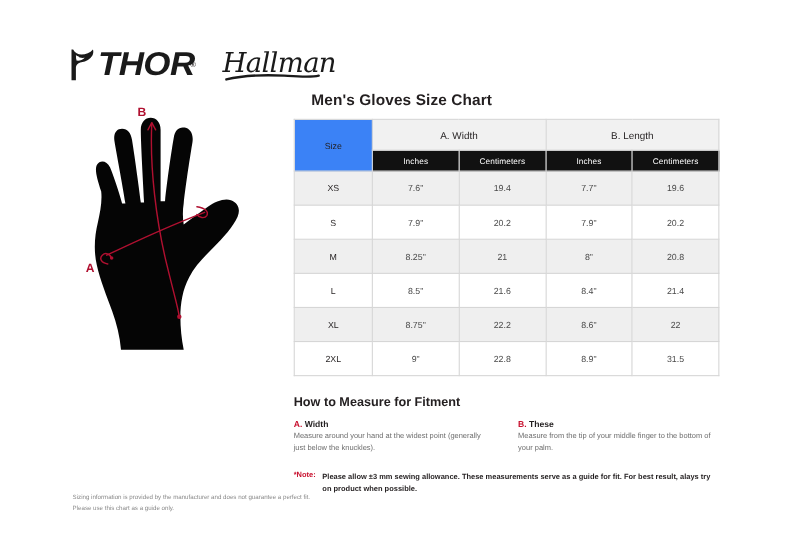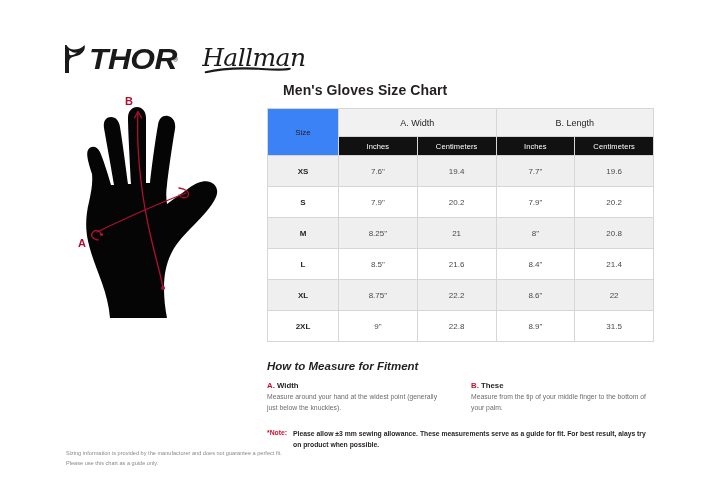--- a/index.html
+++ b/index.html
@@ -144,40 +144,39 @@
     height: 16px;
     border: 1px solid #111111;
     letter-spacing: 0.1px;
   }
   tbody td {
     height: 30px;
     font-size: 8px;
     color: #4a4a4a;
   }
   tbody td.size-cell {
-    font-weight: bold;
+    font-weight: normal;
     color: #231f20;
   }
   tbody tr.alt td {
     background: #efefef;
   }
   tbody tr.plain td {
     background: #ffffff;
   }
 
   
   .howto {
     margin-top: 18px;
   }
   .howto-title {
     font-size: 11.5px;
     font-weight: bold;
     color: #231f20;
     margin: 0 0 9px 0;
-    font-style: italic;
   }
   .howto-cols {
     display: flex;
     gap: 22px;
   }
   .howto-col {
     width: 182px;
   }
   .howto-head {
     font-size: 7.8px;

